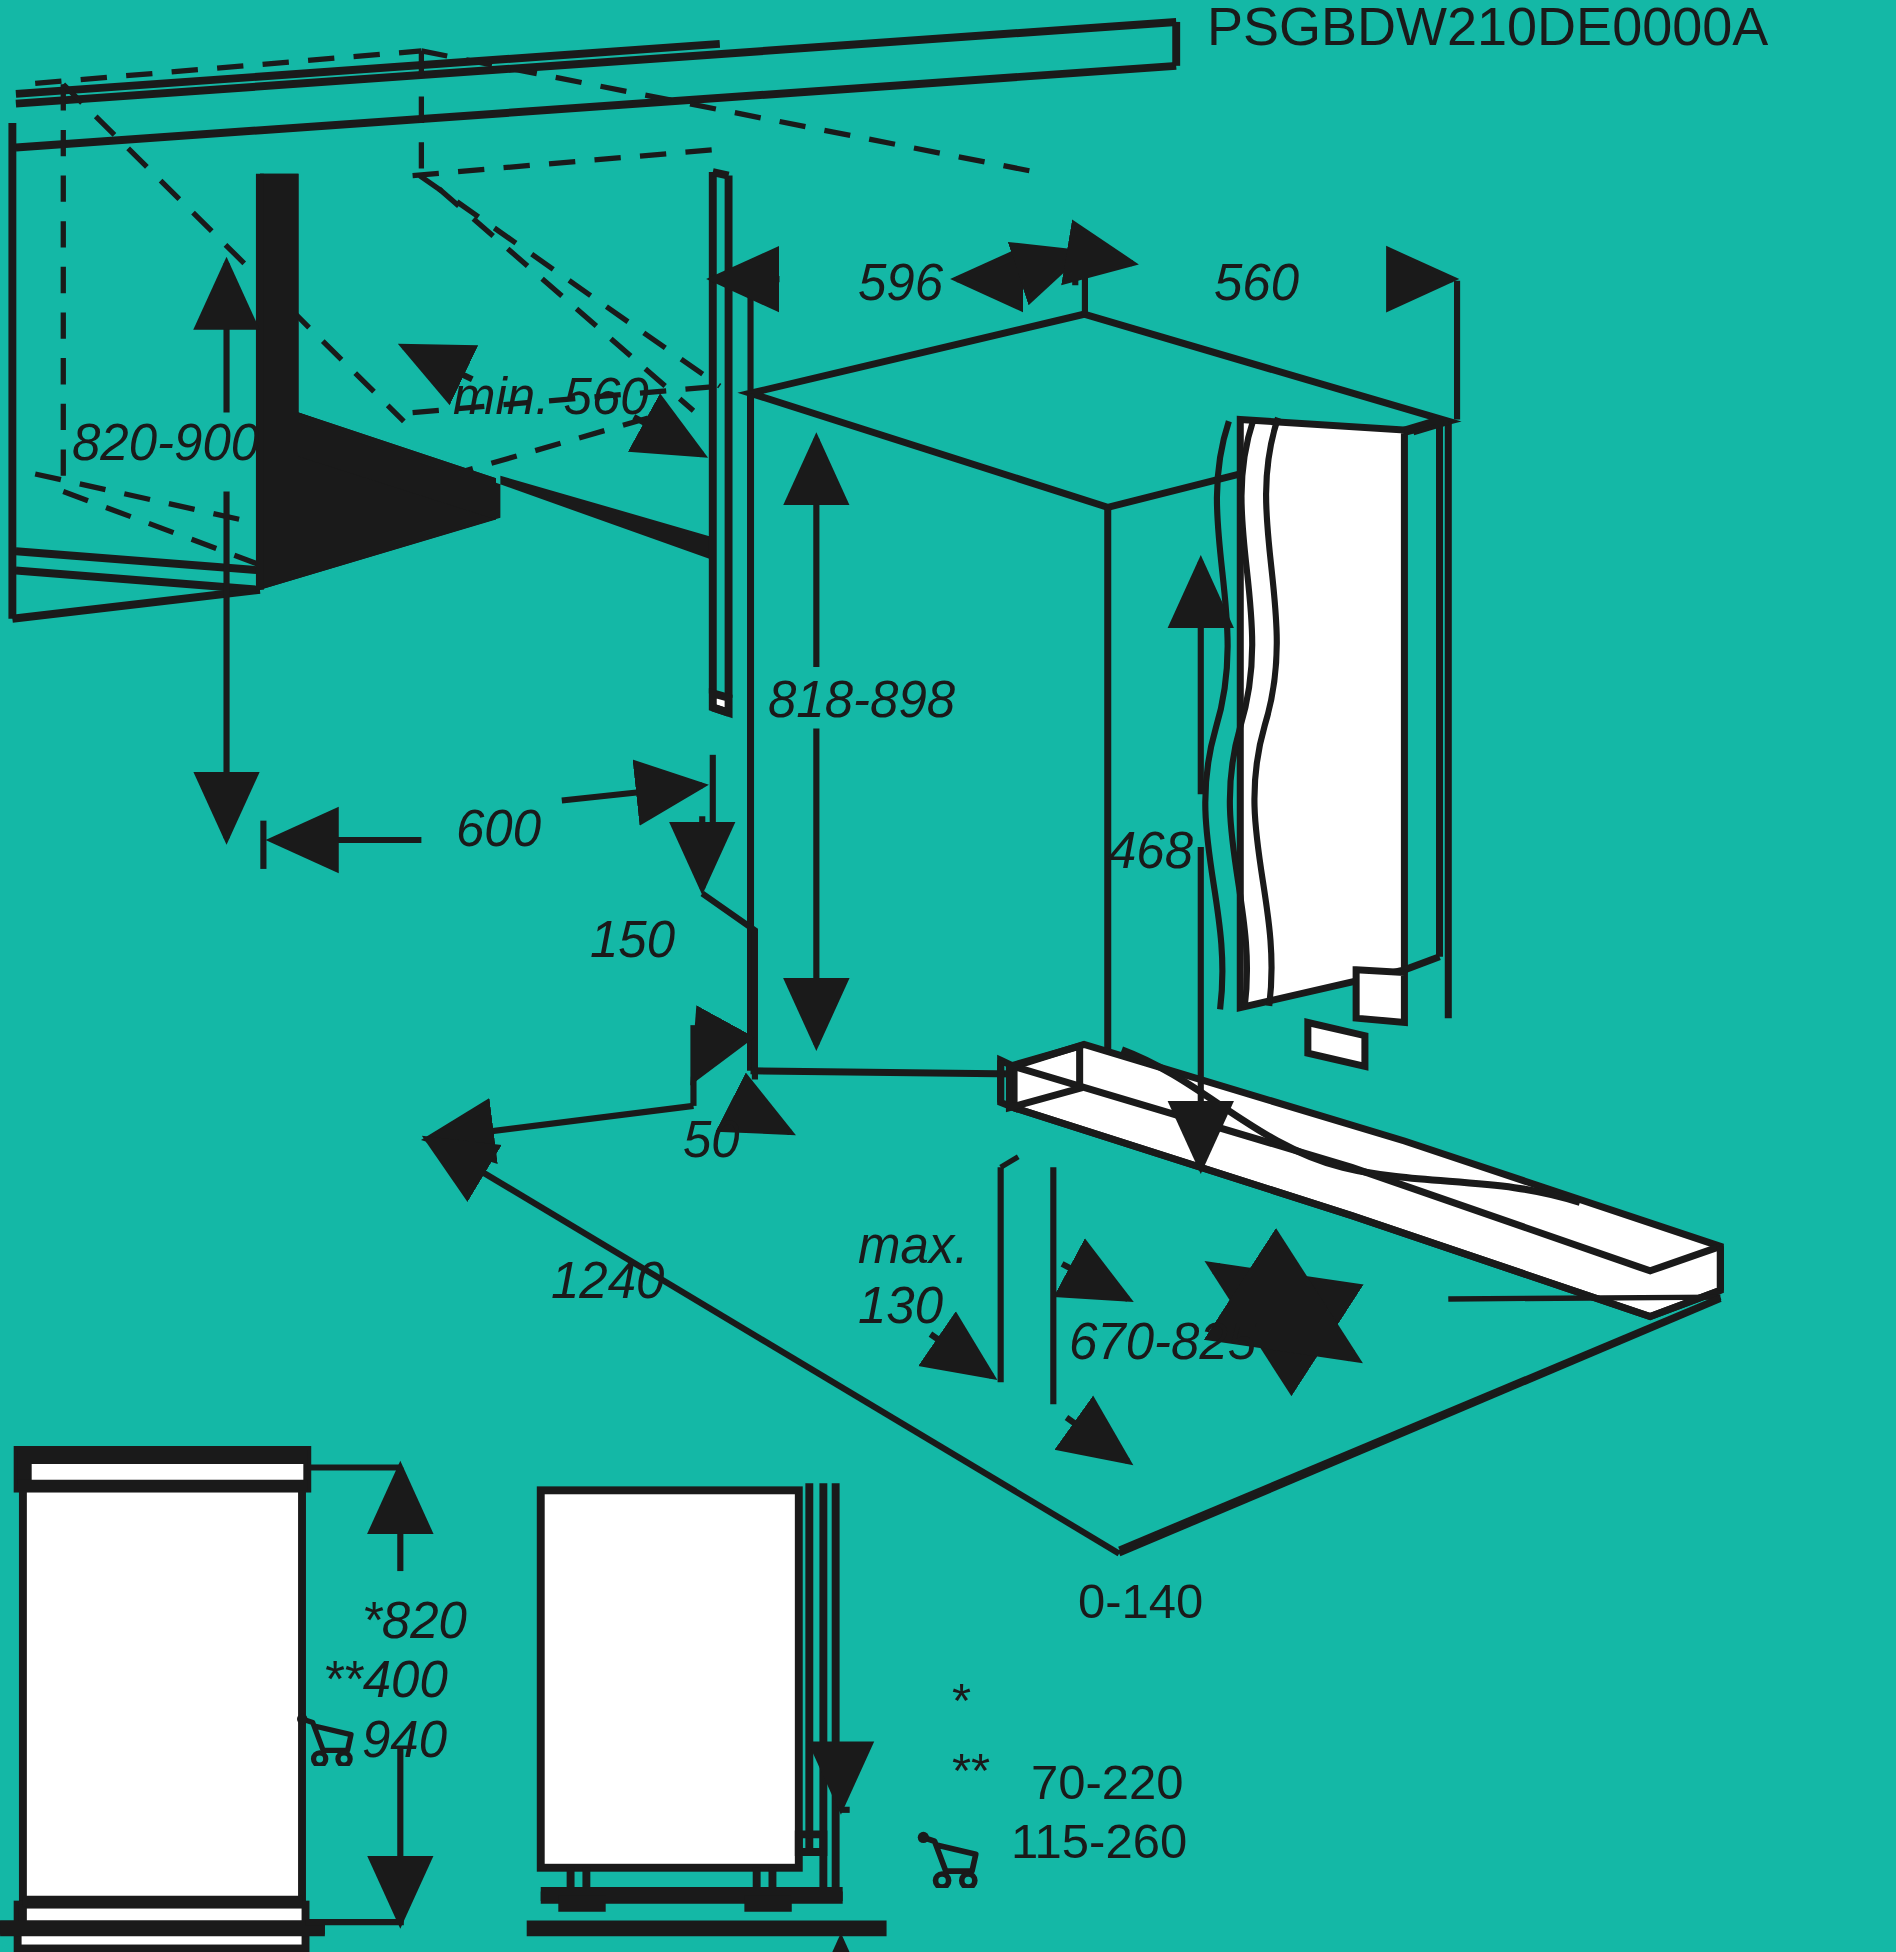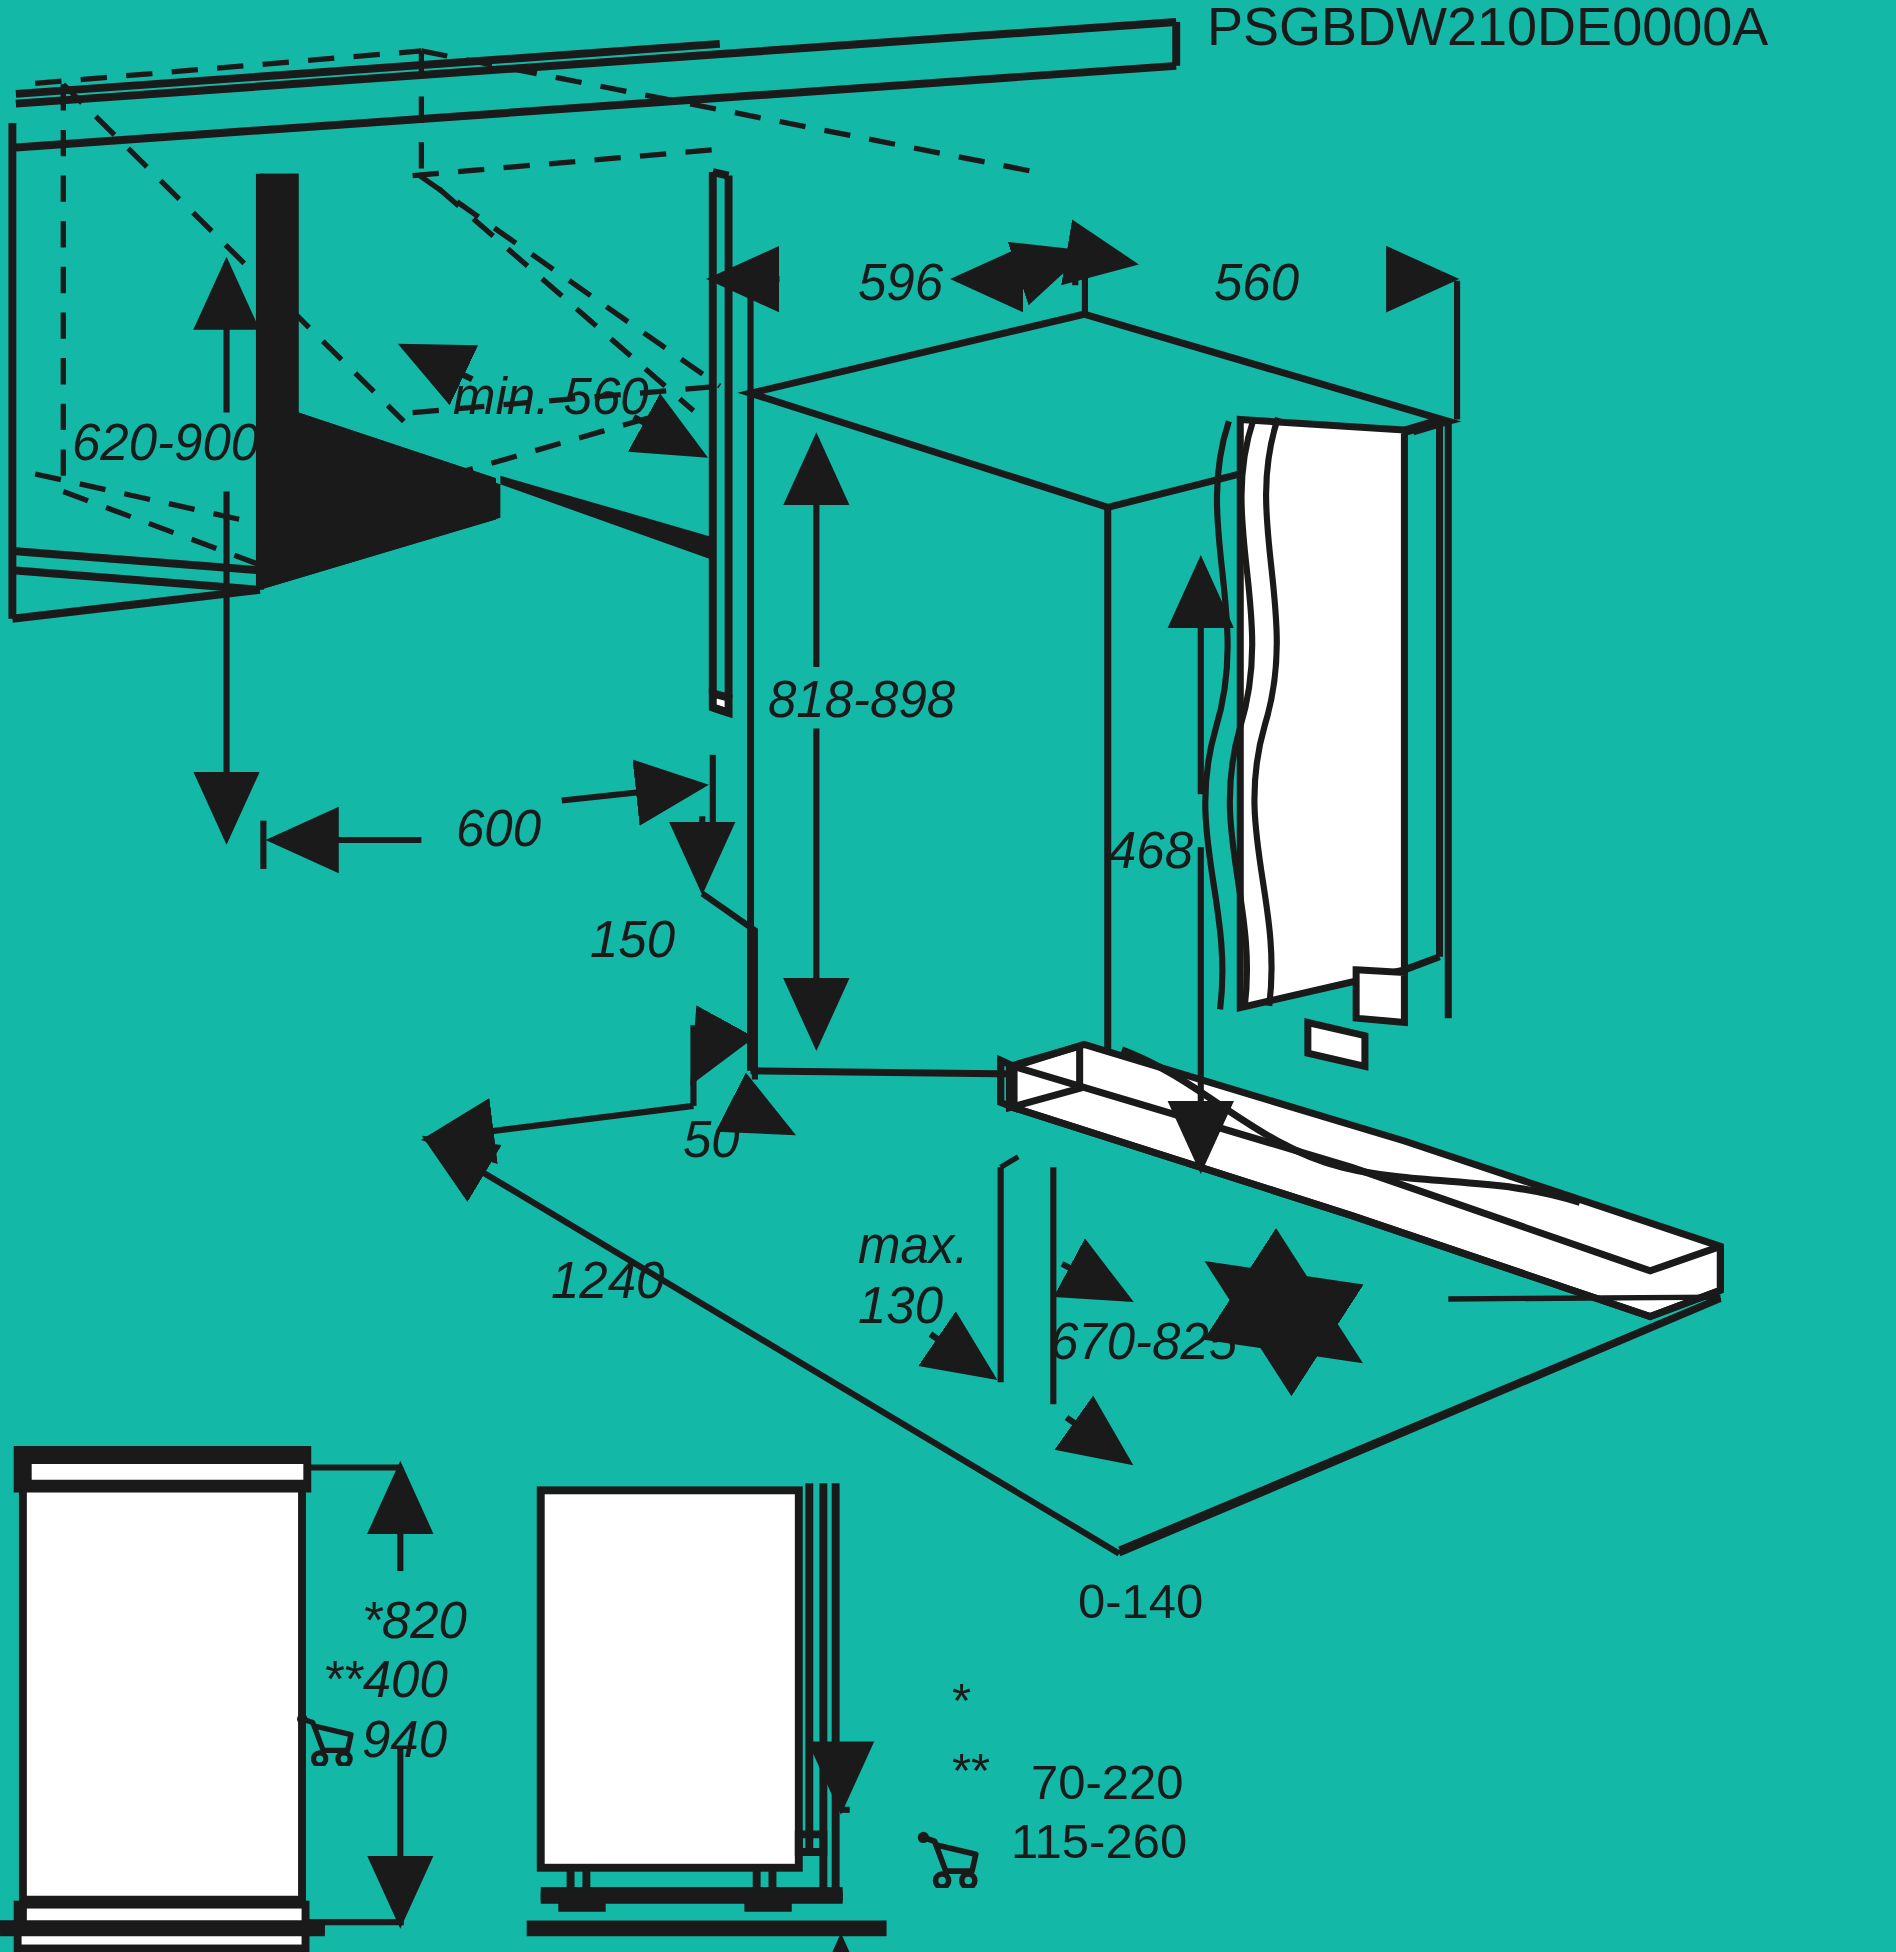--- a/index.html
+++ b/index.html
@@ -246,33 +246,33 @@
   </g>
   <g fill="none" stroke="#1a1a1a" stroke-width="7">
     <line x1="958" y1="1990" x2="958" y2="2060" marker-end="url(#ahb)"></line>
     <line x1="958" y1="2062" x2="968" y2="2062"></line>
     <line x1="958" y1="2210" x2="958" y2="2224" marker-start="url(#ahb)"></line>
   </g>
 </svg>
 
 <div class="lbl title" style="left:1207px;top:-5.3px;">PSGBDW210DE0000A</div>
 
-<div class="lbl dimbig" style="left:72px;top:413px;">620-900</div>
+<div class="lbl dimbig" style="left:72px;top:413px;">820-900</div>
 <div class="lbl dimbig" style="left:453px;top:367px;">min. 560</div>
 <div class="lbl dimbig" style="left:456px;top:799px;">600</div>
 <div class="lbl dimbig" style="left:858px;top:253px;">596</div>
 <div class="lbl dimbig" style="left:1214px;top:253px;">560</div>
 <div class="lbl dimbig" style="left:768px;top:670px;text-align:right;">818-898</div>
 <div class="lbl dimbig" style="left:1108px;top:821px;">468</div>
 <div class="lbl dimbig" style="left:590px;top:910px;">150</div>
 <div class="lbl dimbig" style="left:683px;top:1110px;">50</div>
 <div class="lbl dimbig" style="left:551px;top:1251px;">1240</div>
 <div class="lbl dimbig" style="left:858px;top:1216px;line-height:1.18;">max.
 130</div>
-<div class="lbl dimbig" style="left:1050px;top:1312px;">670-825</div>
+<div class="lbl dimbig" style="left:1050px;top:1312px;padding-left:19px;">670-825</div>
 
 <div class="lbl dimbig" style="left:362px;top:1591px;"><span>*</span><span>820</span></div>
 <div class="lbl dimbig" style="left:323px;top:1650px;"><span>**</span><span>400</span></div>
 <div class="lbl dimbig" style="left:362px;top:1710px;">940</div>
 <div class="cartwrap" style="left:297px;top:1712px;">
   <svg width="61" height="54" viewBox="0 0 70 62">
     <g fill="none" stroke="#1a1a1a" stroke-width="6" stroke-linejoin="round">
       <path d="M6,8 L18,12 L30,44 L58,44 L62,26 L20,16"></path>
       <circle cx="26" cy="54" r="7"></circle>
       <circle cx="54" cy="54" r="7"></circle>

